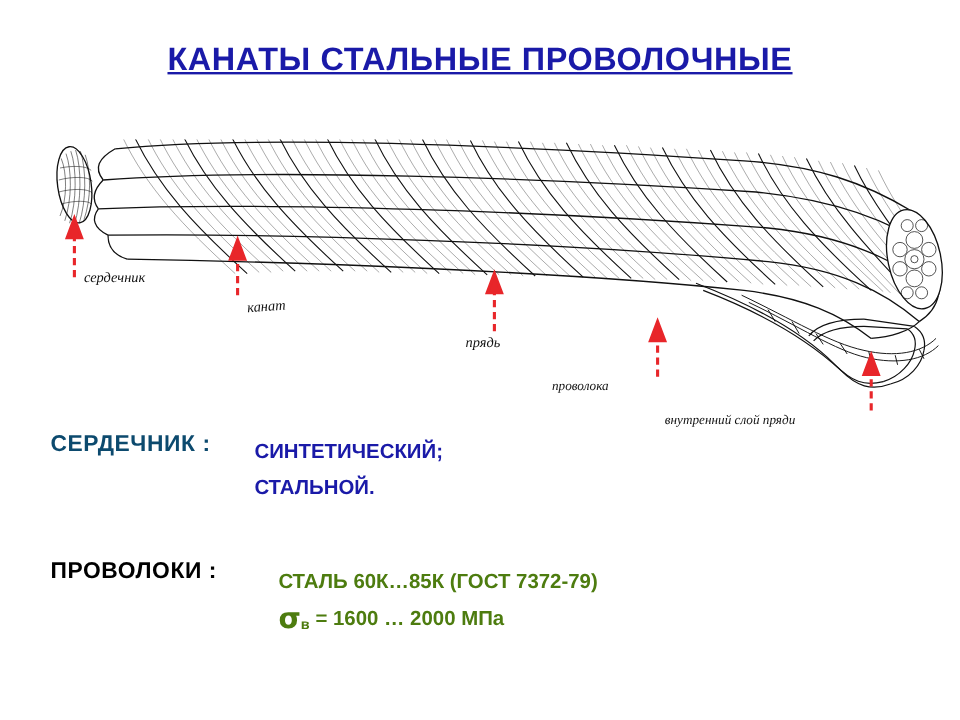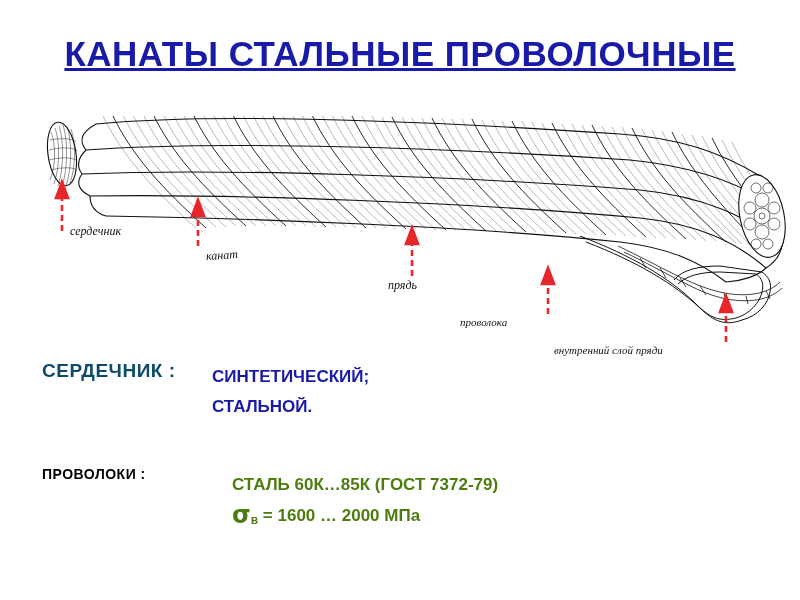--- a/index.html
+++ b/index.html
@@ -18,21 +18,21 @@
     position: relative;
     width: 800px;
     height: 600px;
   }
   .title {
     position: absolute;
     top: 34px;
     left: 0;
     width: 800px;
     text-align: center;
-    font-size: 35px;
+    font-size: 27px;
     font-weight: bold;
     color: #1a1aa8;
     text-decoration: underline;
     letter-spacing: 0.5px;
   }
   .figure {
     position: absolute;
     top: 96px;
     left: 20px;
     width: 770px;
@@ -60,21 +60,21 @@
     left: 42px;
     top: 360px;
     font-size: 19px;
     font-weight: bold;
     color: #0c4a6e;
     letter-spacing: 0.5px;
   }
   .lbl-provoloki {
     left: 42px;
     top: 466px;
-    font-size: 14px;
+    font-size: 19px;
     font-weight: bold;
     color: #000000;
     letter-spacing: 0.5px;
   }
   .core-list {
     left: 212px;
     top: 364px;
     color: #1a1aa8;
     font-size: 17px;
     font-weight: bold;

